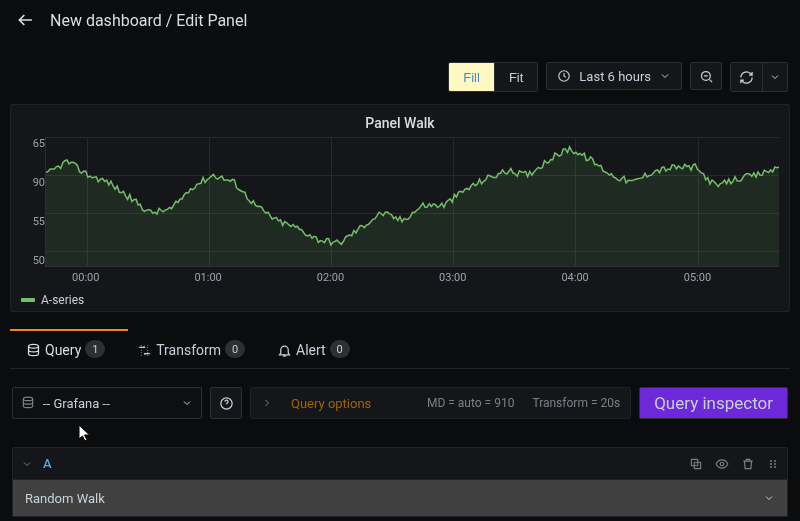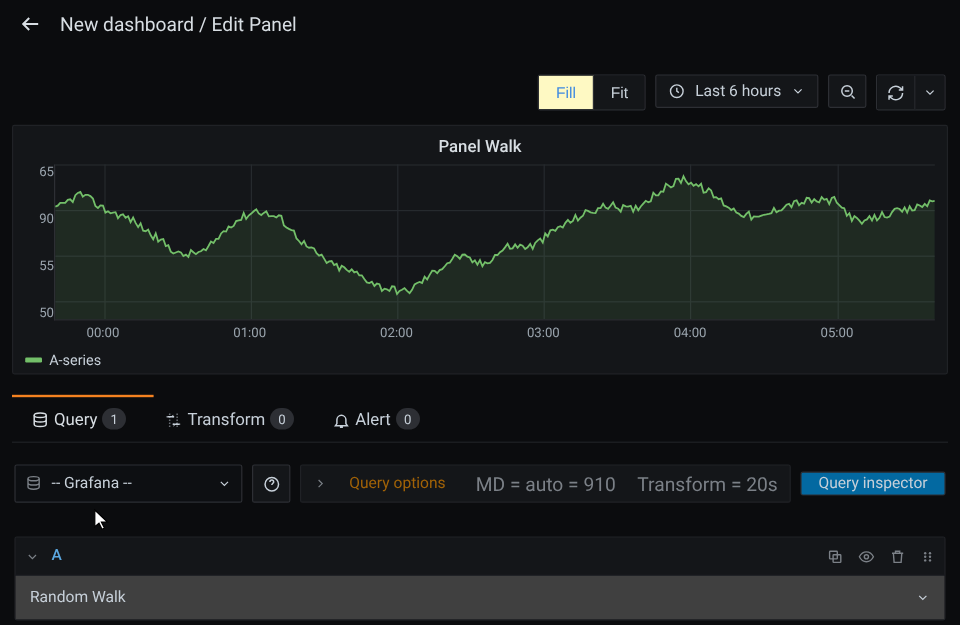--- a/index.html
+++ b/index.html
@@ -34,22 +34,22 @@
   .tab.active::before { content: ""; position: absolute; top: -1px; left: 0; width: 118px; height: 2px; background: #f58220; }
   .tab.active { color: #d8dee3; }
   .tab .count { background: #2d2f34; color: #c7d0d9; border-radius: 10px; min-width: 20px; height: 18px; display: inline-flex; align-items: center; justify-content: center; font-size: 11px; padding: 0 6px; }
   .ds-row { display: flex; align-items: center; gap: 8px; margin: 18px 12px 0 12px; }
   .ds-select { flex: 0 0 190px; height: 32px; background: #0d0f12; border: 1px solid #2d2f34; border-radius: 2px; display: flex; align-items: center; padding: 0 8px; gap: 8px; cursor: pointer; text-align: center; }
   .ds-select .spacer { flex: 1; }
   .ds-help { width: 32px; height: 32px; }
   .qopts { flex: 1; height: 32px; background: #141619; border: 1px solid #202226; border-radius: 2px; display: flex; align-items: center; padding: 0 10px; gap: 18px; }
   .qopts .ch { color: #7b8087; }
   .qopts .link { color: #a16207; cursor: pointer; }
-  .qopts .meta { color: #7b8087; margin-left: auto; display: flex; gap: 18px; font-size: 16px; justify-content: space-between; }
-  .inspector { height: 20px; padding: 0 14px; background: #0369a1; border: 1px solid #2d2f34; border-radius: 2px; display: flex; align-items: center; cursor: pointer; font-size: 13px; }
+  .qopts .meta { color: #7b8087; margin-left: auto; display: flex; gap: 18px; font-size: 12px; justify-content: space-between; }
+  .inspector { height: 32px; padding: 0 14px; background: #6d28d9; border: 1px solid #2d2f34; border-radius: 2px; display: flex; align-items: center; cursor: pointer; font-size: 17px; }
   .query-block { margin: 28px 12px 0 12px; background: #141619; border: 1px solid #202226; border-radius: 2px; }
   .query-head { display: flex; align-items: center; height: 32px; padding: 0 8px; border-bottom: 1px solid #202226; gap: 10px; }
   .query-head .id { color: #5aa7e0; font-weight: 500; }
   .query-head .actions { margin-left: auto; display: flex; gap: 12px; color: #7b8087; }
   .query-head .actions span { cursor: pointer; }
   .query-body { display: flex; align-items: center; height: 36px; }
   .qlabel { background: #0d0f12; height: 100%; display: flex; align-items: center; padding: 0 14px; font-size: 12px; color: #c7d0d9; border-right: 1px solid #202226; }
   .qselect { flex: 1; height: 100%; background: #404040; display: flex; align-items: center; padding: 0 12px; cursor: pointer; }
   .qselect .spacer { flex: 1; }
   .cursor { position: absolute; left: 78px; top: 424px; color: #fff; pointer-events: none; }

